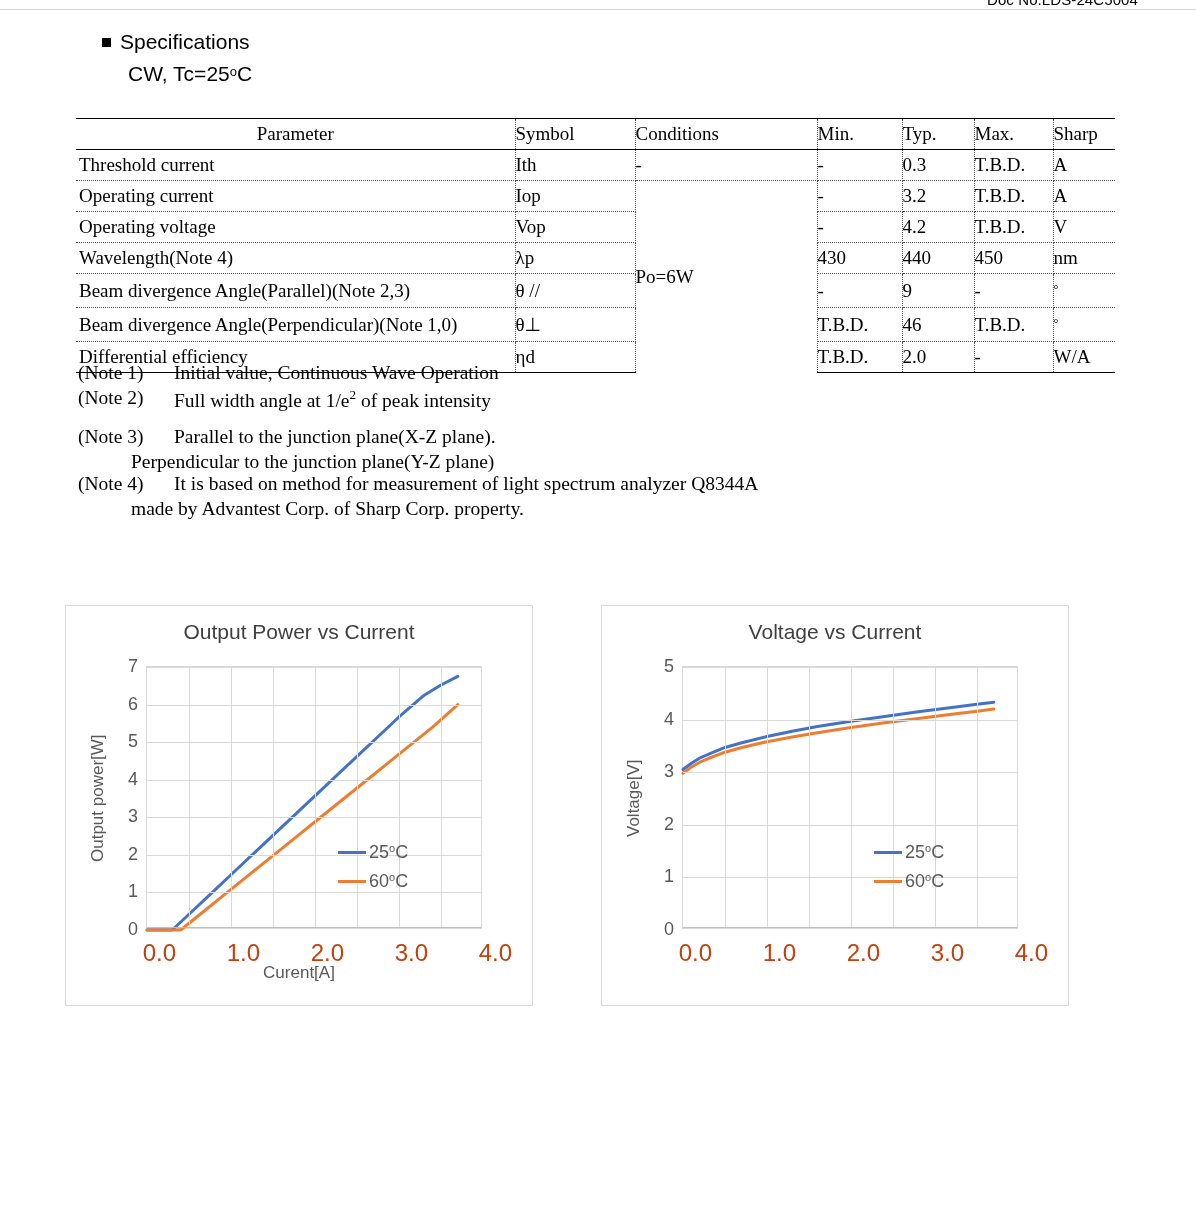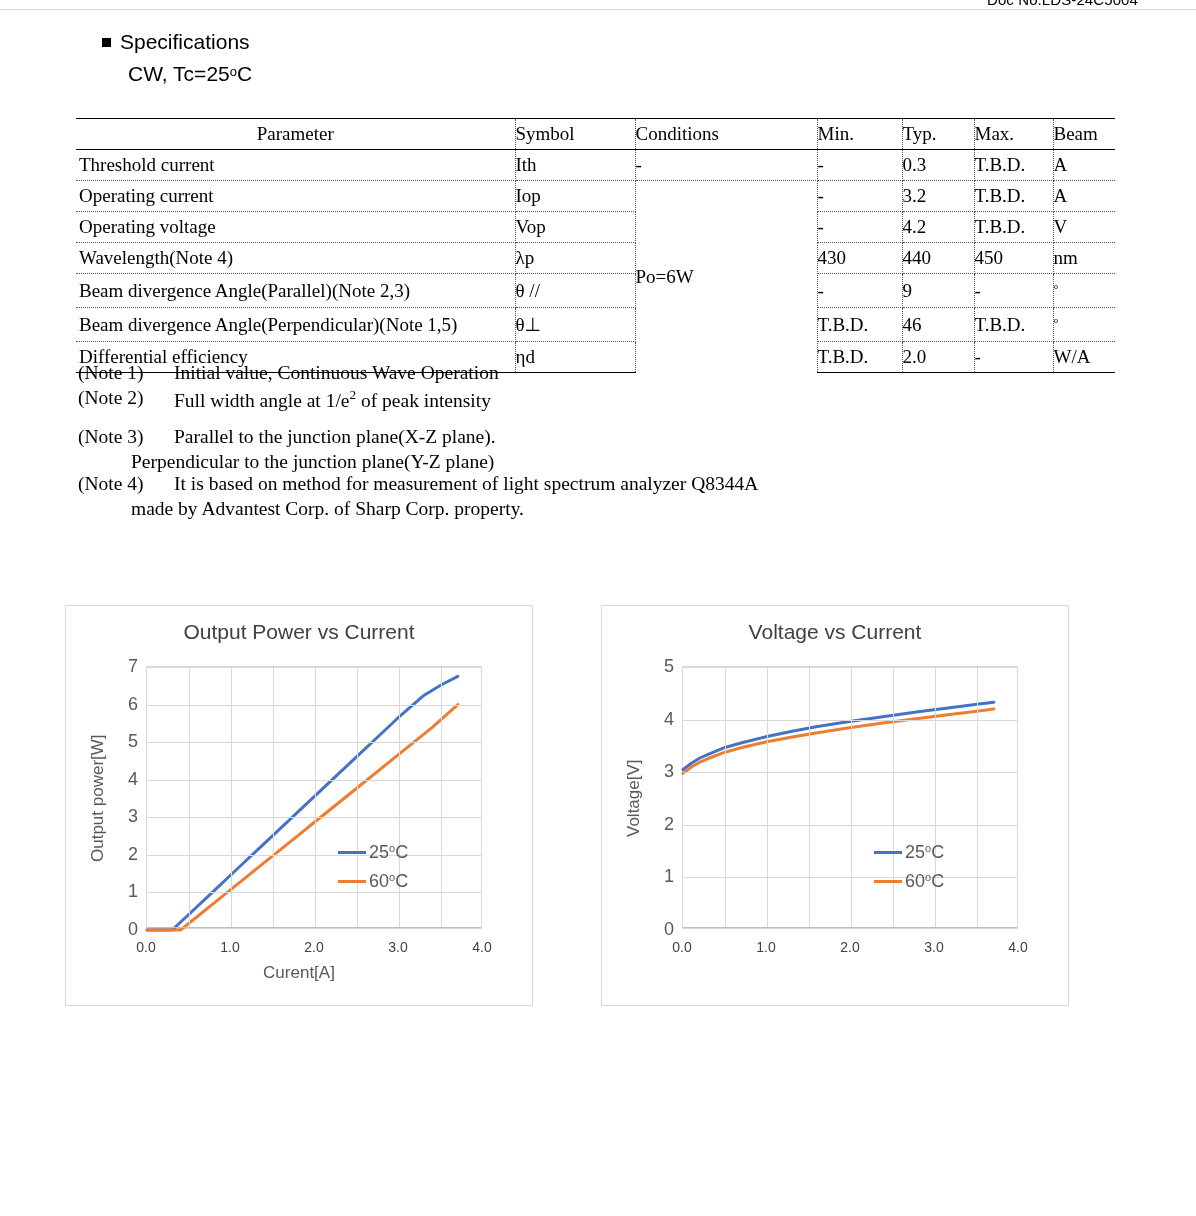--- a/index.html
+++ b/index.html
@@ -195,23 +195,23 @@
     right: 0;
     width: 34px;
     text-align: right;
     font-size: 18px;
     color: #595959;
     transform: translateY(-50%);
   }
   .xtick {
     position: absolute;
     width: 60px;
-    text-align: center;
-    font-size: 14px;
-    color: #404040;
+    text-align: right;
+    font-size: 24px;
+    color: #c2410c;
     transform: translateX(-50%);
   }
   .ylabel {
     position: absolute;
     font-size: 17px;
     color: #595959;
     transform-origin: left top;
     transform: rotate(-90deg);
     white-space: nowrap;
   }
@@ -265,21 +265,21 @@
       <col style="width:62px">
     </colgroup>
     <thead>
       <tr class="hdr">
         <th class="param">Parameter</th>
         <th>Symbol</th>
         <th>Conditions</th>
         <th>Min.</th>
         <th>Typ.</th>
         <th>Max.</th>
-        <th class="last-col">Beam</th>
+        <th class="last-col">Sharp</th>
       </tr>
     </thead>
     <tbody>
       <tr>
         <td class="param">Threshold current</td>
         <td>Ith</td>
         <td>-</td>
         <td>-</td>
         <td>0.3</td>
         <td>T.B.D.</td>
@@ -312,21 +312,21 @@
       </tr>
       <tr>
         <td class="param">Beam divergence Angle(Parallel)(Note 2,3)</td>
         <td>θ //</td>
         <td>-</td>
         <td>9</td>
         <td>-</td>
         <td class="last-col"><span class="deg-sym">°</span></td>
       </tr>
       <tr>
-        <td class="param">Beam divergence Angle(Perpendicular)(Note 1,5)</td>
+        <td class="param">Beam divergence Angle(Perpendicular)(Note 1,0)</td>
         <td>θ⊥</td>
         <td>T.B.D.</td>
         <td>46</td>
         <td>T.B.D.</td>
         <td class="last-col"><span class="deg-sym">°</span></td>
       </tr>
       <tr class="last">
         <td class="param">Differential efficiency</td>
         <td>ηd</td>
         <td>T.B.D.</td>

